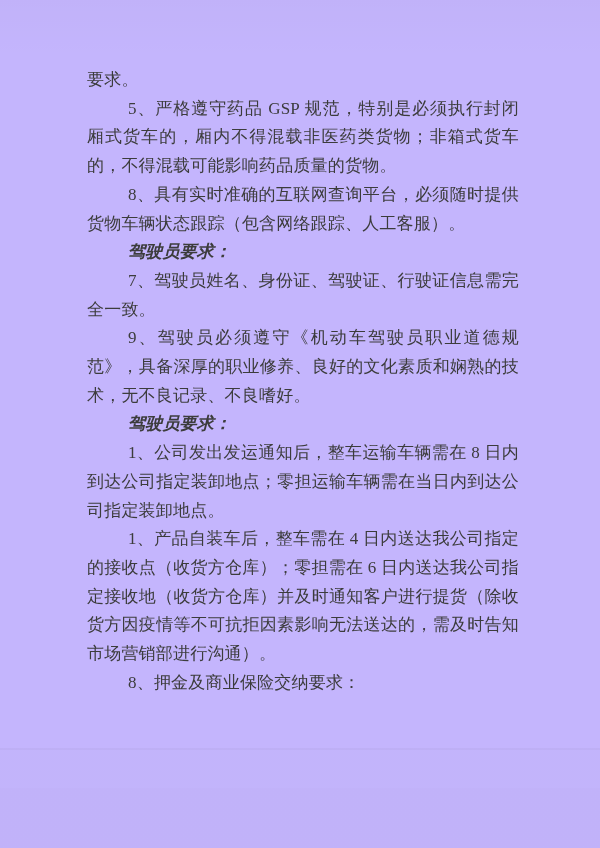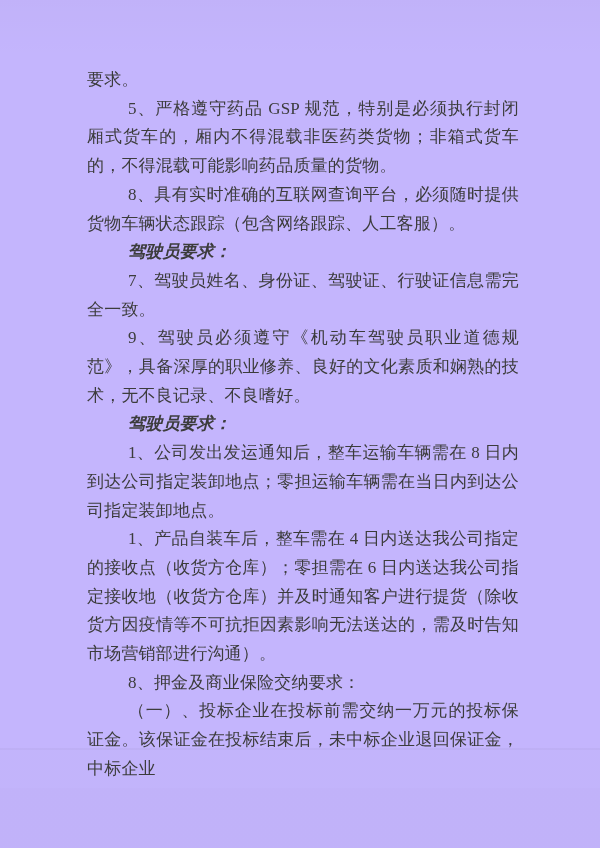--- a/index.html
+++ b/index.html
@@ -66,15 +66,14 @@
       <p>要求。</p>
       <p class="indent">5、严格遵守药品 GSP 规范，特别是必须执行封闭厢式货车的，厢内不得混载非医药类货物；非箱式货车的，不得混载可能影响药品质量的货物。</p>
       <p class="indent">8、具有实时准确的互联网查询平台，必须随时提供货物车辆状态跟踪（包含网络跟踪、人工客服）。</p>
       <p class="indent heading">驾驶员要求：</p>
       <p class="indent">7、驾驶员姓名、身份证、驾驶证、行驶证信息需完全一致。</p>
       <p class="indent">9、驾驶员必须遵守《机动车驾驶员职业道德规范》，具备深厚的职业修养、良好的文化素质和娴熟的技术，无不良记录、不良嗜好。</p>
       <p class="indent heading">驾驶员要求：</p>
       <p class="indent">1、公司发出发运通知后，整车运输车辆需在 8 日内到达公司指定装卸地点；零担运输车辆需在当日内到达公司指定装卸地点。</p>
       <p class="indent">1、产品自装车后，整车需在 4 日内送达我公司指定的接收点（收货方仓库）；零担需在 6 日内送达我公司指定接收地（收货方仓库）并及时通知客户进行提货（除收货方因疫情等不可抗拒因素影响无法送达的，需及时告知市场营销部进行沟通）。</p>
       <p class="indent">8、押金及商业保险交纳要求：</p>
-      <p class="indent">（一）、投标企业在投标前需交纳一万元的投标保证金。该保证金在投标结束后，未中标企业退回保证金，中标企业</p>
     </div>
 </div>
 
 </body></html>

